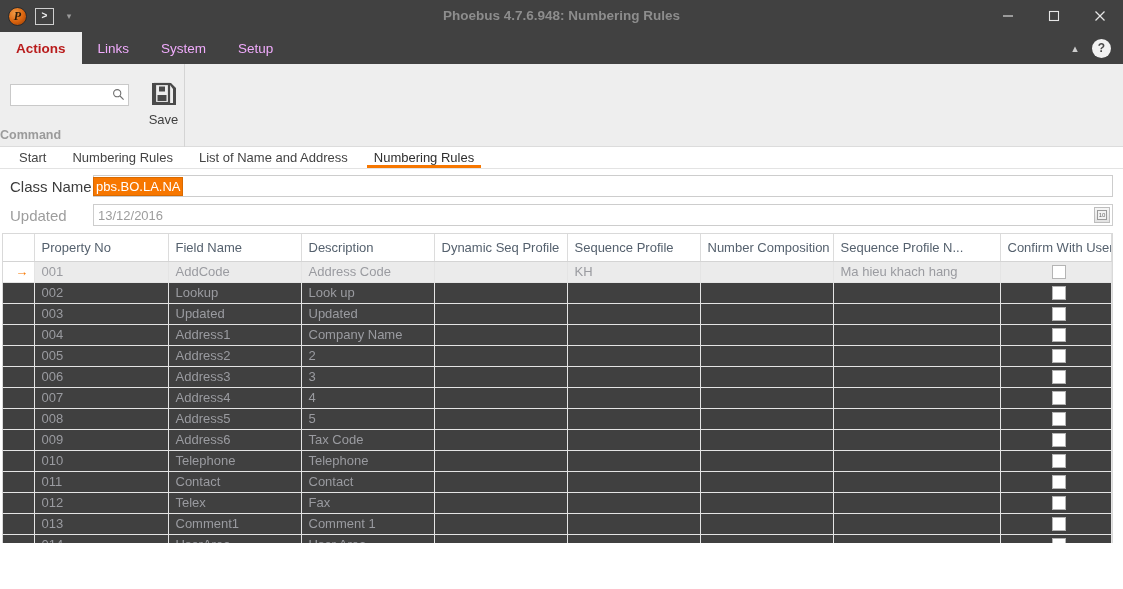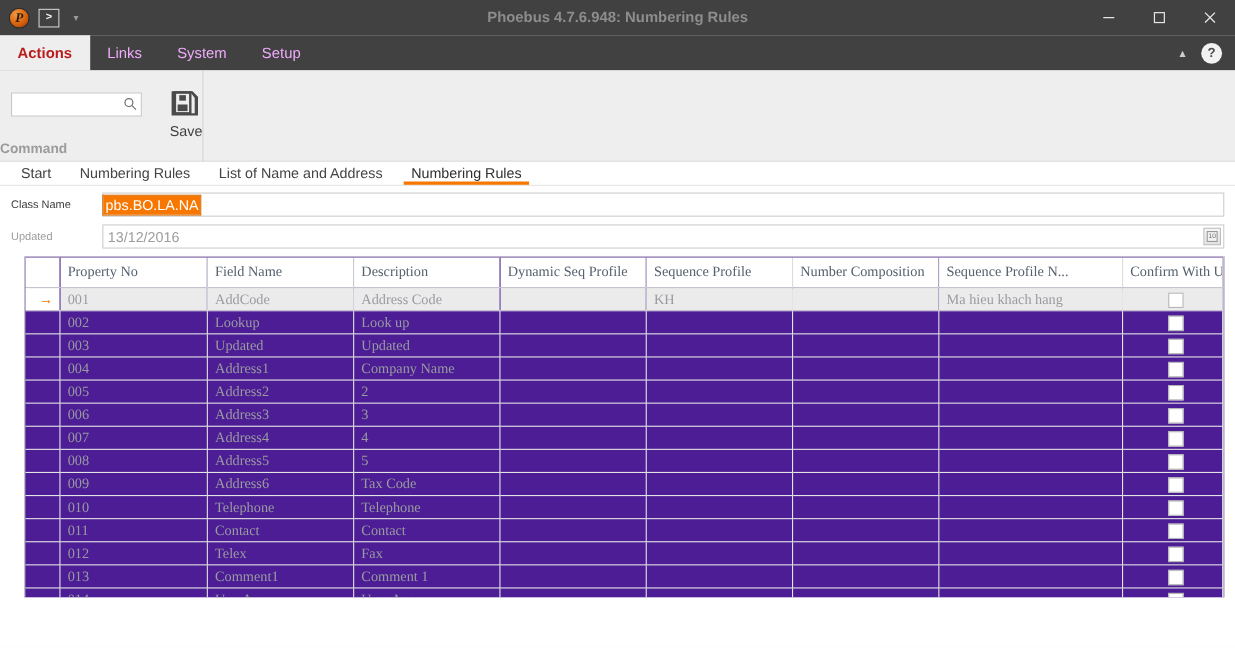--- a/index.html
+++ b/index.html
@@ -126,21 +126,21 @@
     padding: 0 20px 0 4px;
     outline: none;
     color: #333;
   }
   .search-icon {
     position: absolute; right: 4px; top: 4px;
     width: 13px; height: 13px; color: #6f6f6f;
   }
   .save-cmd {
     width: 54px;
-    display: flex; flex-direction: column; align-items: flex-end;
+    display: flex; flex-direction: column; align-items: center;
     gap: 2px;
     margin-top: -6px;
   }
   .save-icon { width: 32px; height: 32px; color: #444; }
   .save-label { font-size: 13px; color: #3f3f3f; }
   .rib-group-title {
     height: 20px;
     color: #9b9b9b;
     font-size: 12.5px;
     font-weight: bold;
@@ -178,21 +178,21 @@
     background: #ffffff;
   }
   .frow {
     display: flex;
     align-items: center;
     height: 22px;
     margin-bottom: 7px;
   }
   .flabel {
     width: 83px;
-    font-size: 10px;
+    font-size: 15px;
     color: #3c3c3c;
     flex: none;
   }
   .flabel.muted { color: #9d9d9d; }
   .fctl {
     flex: 1;
     height: 22px;
     border: 1px solid #cdcdcd;
     background: #ffffff;
     display: flex;
@@ -230,27 +230,26 @@
   .dd-arrow {
     position: absolute; right: 6px; top: 8px;
     width: 0; height: 0;
     border-left: 4px solid transparent;
     border-right: 4px solid transparent;
     border-top: 5px solid #7c7c7c;
   }
 
   
   .gridwrap {
-    margin: 5px 10px 0 22px;
+    margin: 5px 10px 0 2px;
     border: 1px solid #d9d9d9;
     border-bottom: none;
-    background: #4c1d95;
+    background: #404040;
     height: 310px;
     overflow: hidden;
-    font-family: Liberation Serif, serif;
   }
   table.grid {
     width: 100%;
     border-collapse: collapse;
     table-layout: fixed;
     font-size: 13px;
   }
   table.grid th {
     height: 27px;
     background: #ffffff;

